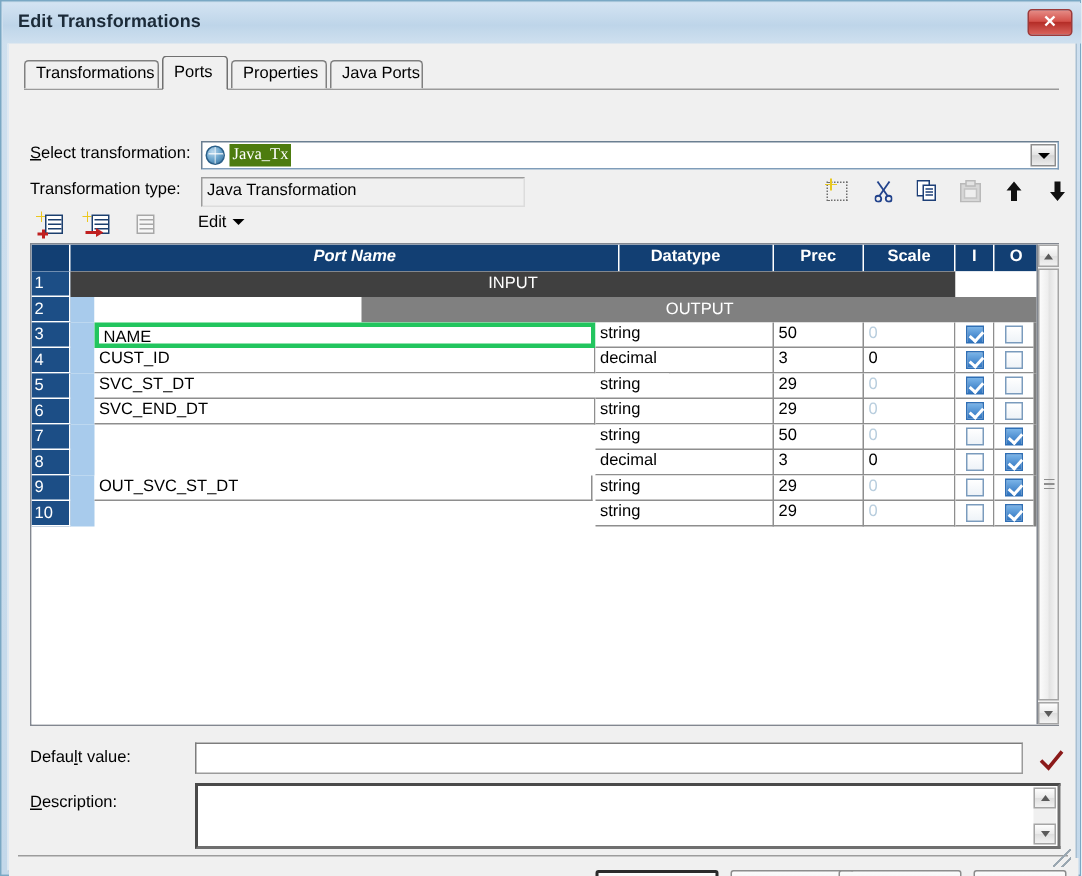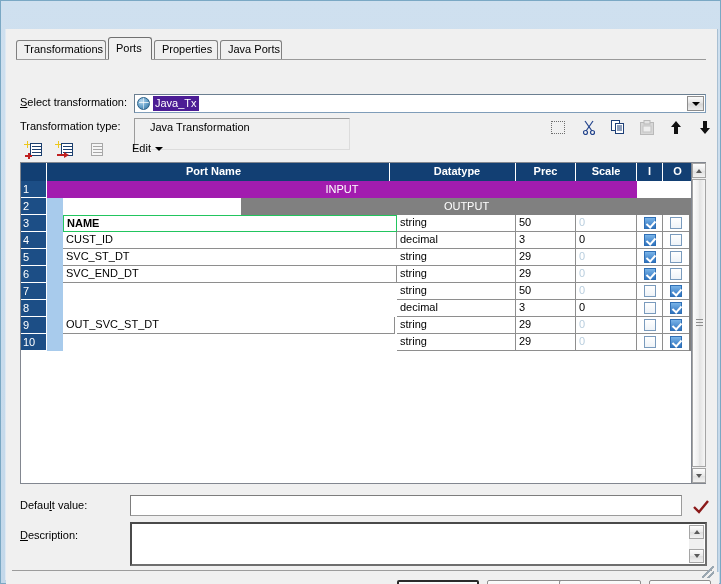--- a/index.html
+++ b/index.html
@@ -164,26 +164,27 @@
     background: rgba(255,255,255,.75);
   }
   .globe-icon::after {
     content: "";
     position: absolute;
     left: 5px; top: 0px;
     width: 1px; height: 13px;
     background: rgba(255,255,255,.55);
   }
   .combo-value {
-    background: #4c1d95;
+    background: #4d7c0f;
     color: #ffffff;
     font-size: 11px;
     padding: 1px 2px 1px 2px;
     line-height: 13px;
     white-space: nowrap;
+    font-family: Liberation Serif, serif;
   }
   .combo-arrow {
     position: absolute;
     right: 1px; top: 1px;
     width: 17px; height: 15px;
     background: linear-gradient(to bottom, #fbfbfb 0%, #e3e3e3 48%, #d4d4d4 52%, #ececec 100%);
     border: 1px solid #8d8d8d;
     box-sizing: border-box;
     display: flex;
     align-items: center;
@@ -194,29 +195,29 @@
     width: 0; height: 0;
     border-left: 4px solid transparent;
     border-right: 4px solid transparent;
     border-top: 4px solid #000;
   }
 
   
   .rotext {
     position: absolute;
     left: 128px; top: 89px;
-    width: 216px; height: 32px;
+    width: 216px; height: 20px;
     box-sizing: border-box;
     background: #f0f0f0;
     border: 1px solid #9b9b9b;
     border-right-color: #dcdcdc;
     border-bottom-color: #dcdcdc;
     font-size: 11px;
     line-height: 16px;
-    padding-left: 15px;
+    padding-left: 3px;
     color: #000;
     white-space: nowrap;
     overflow: hidden;
   }
 
   
   .rtools {
     position: absolute;
     left: 543px; top: 89px;
     width: 157px; height: 20px;
@@ -377,21 +378,21 @@
     background: #a8cbec;
   }
   .group-band {
     position: absolute;
     top: 0; height: 17px;
     line-height: 17px;
     text-align: center;
     color: #ffffff;
     font-size: 11px;
   }
-  .band-input { background: #a21caf; }
+  .band-input { background: #404040; }
   .band-output { background: #808080; }
   .white-cell {
     position: absolute;
     top: 0;
     height: 17px;
     background: #ffffff;
   }
   .cell {
     position: absolute;
     top: 0;
@@ -403,22 +404,21 @@
     font-size: 11px;
     line-height: 15px;
     padding-left: 3px;
     color: #000;
     white-space: nowrap;
     overflow: hidden;
     cursor: pointer;
   }
   .cell.dim { color: #b9cede; }
   .cell.focus {
-    border: 1px solid #22c55e;
-    font-weight: bold;
+    border: 3px solid #22c55e;
   }
   .cell.center {
     padding-left: 0;
     display: flex;
     align-items: center;
     justify-content: center;
   }
   .chk {
     width: 12px; height: 12px;
     box-sizing: border-box;
@@ -570,20 +570,26 @@
       linear-gradient(135deg, transparent 45%, #9aa7b1 45%, #9aa7b1 55%, transparent 55%),
       linear-gradient(135deg, transparent 70%, #9aa7b1 70%, #9aa7b1 80%, transparent 80%);
   }
 </style>
 </head>
 <body>
 
 <div id="app">
   <div class="win-frame">
 
+    <div class="titlebar">
+      <div class="title-text">Edit Transformations</div>
+      <div class="close-btn">
+        <div class="close-x">✕</div>
+      </div>
+    </div>
 
     <div class="client">
 
       <div class="tabline"></div>
       <div class="tabstrip">
         <div class="tab" style="left:0px;width:90px;">Transformations</div>
         <div class="tab active" style="left:92px;width:44px;">Ports</div>
         <div class="tab" style="left:138px;width:64px;">Properties</div>
         <div class="tab" style="left:204px;width:62px;">Java Ports</div>
       </div>
@@ -680,21 +686,21 @@
         </div>
         <div class="edit-menu">
           <span>Edit</span><span class="tri"></span>
         </div>
       </div>
 
       <div class="grid-wrap">
 
         <div class="grid-head">
           <div class="hcell" style="left:0px;width:26px;"></div>
-          <div class="hcell" style="left:17px;width:352px;">Port Name</div>
+          <div class="hcell" style="left:40px;width:352px;font-style:italic;">Port Name</div>
           <div class="hcell" style="left:378px;width:117px;">Datatype</div>
           <div class="hcell" style="left:495px;width:60px;">Prec</div>
           <div class="hcell" style="left:555px;width:61px;">Scale</div>
           <div class="hcell" style="left:616px;width:26px;">I</div>
           <div class="hcell" style="left:642px;width:29px;border-right:none;">O</div>
         </div>
 
         <div class="grid-body">
 
           <div class="row" style="top:0px;">

